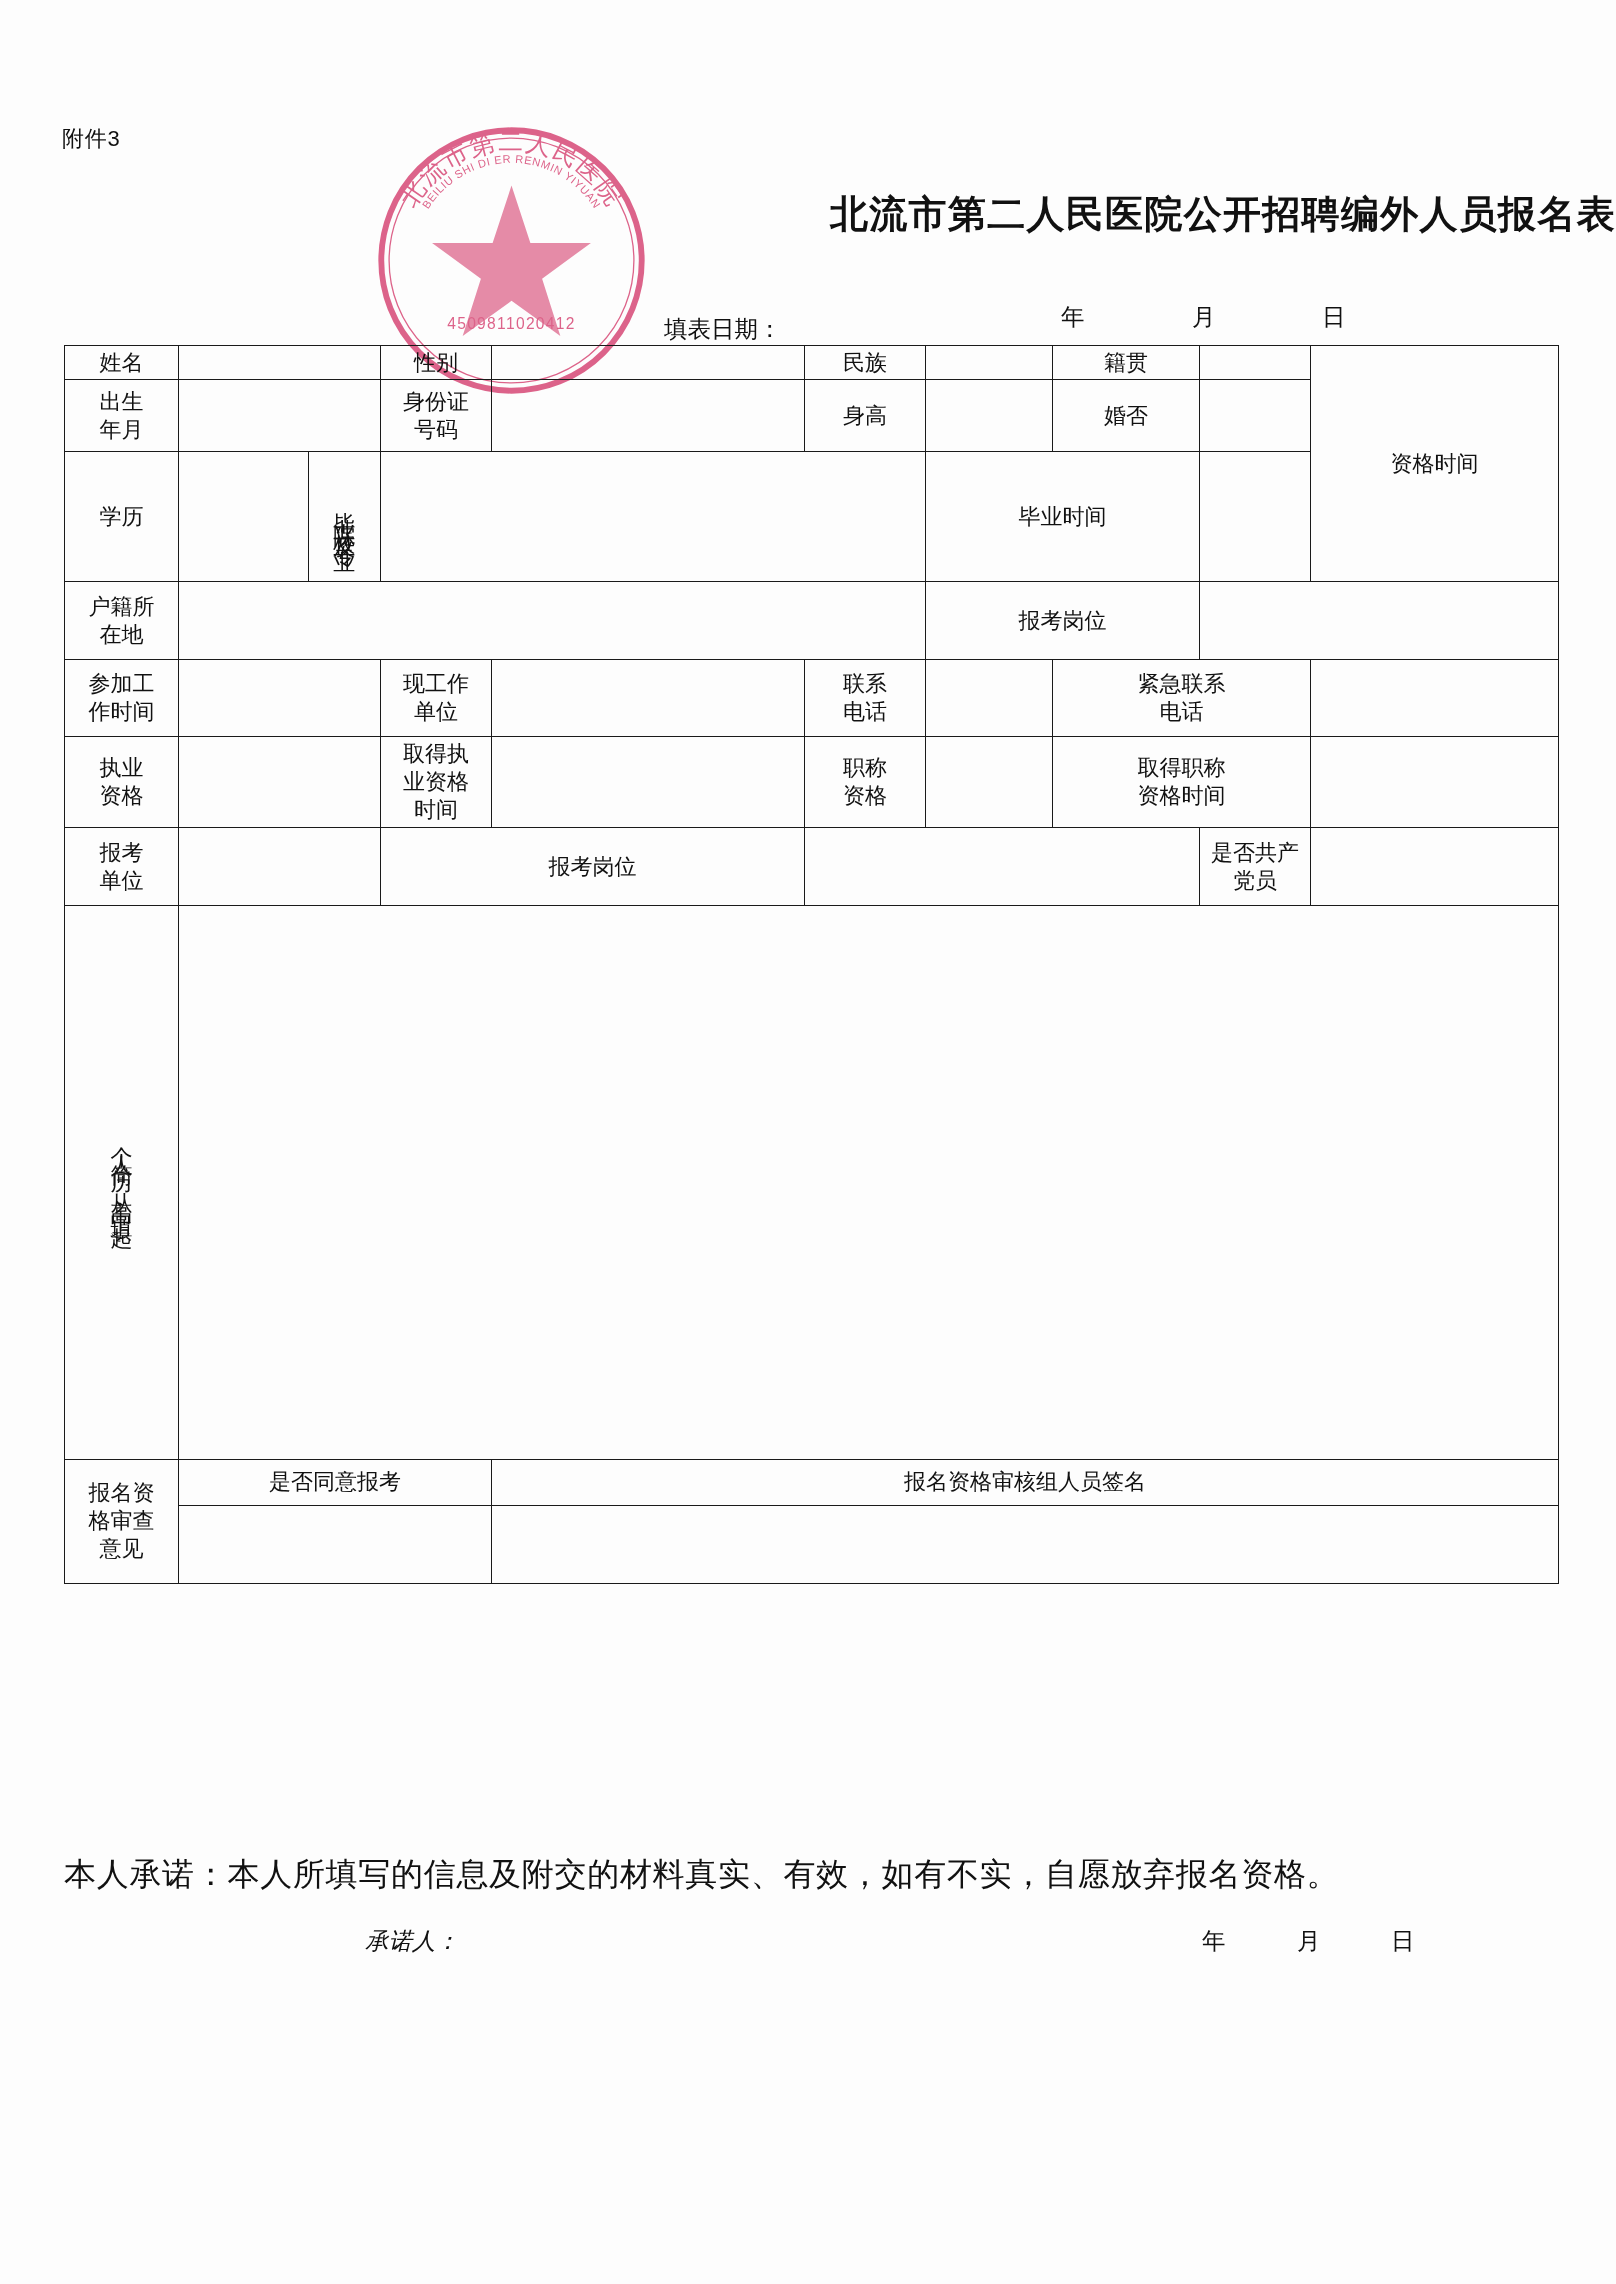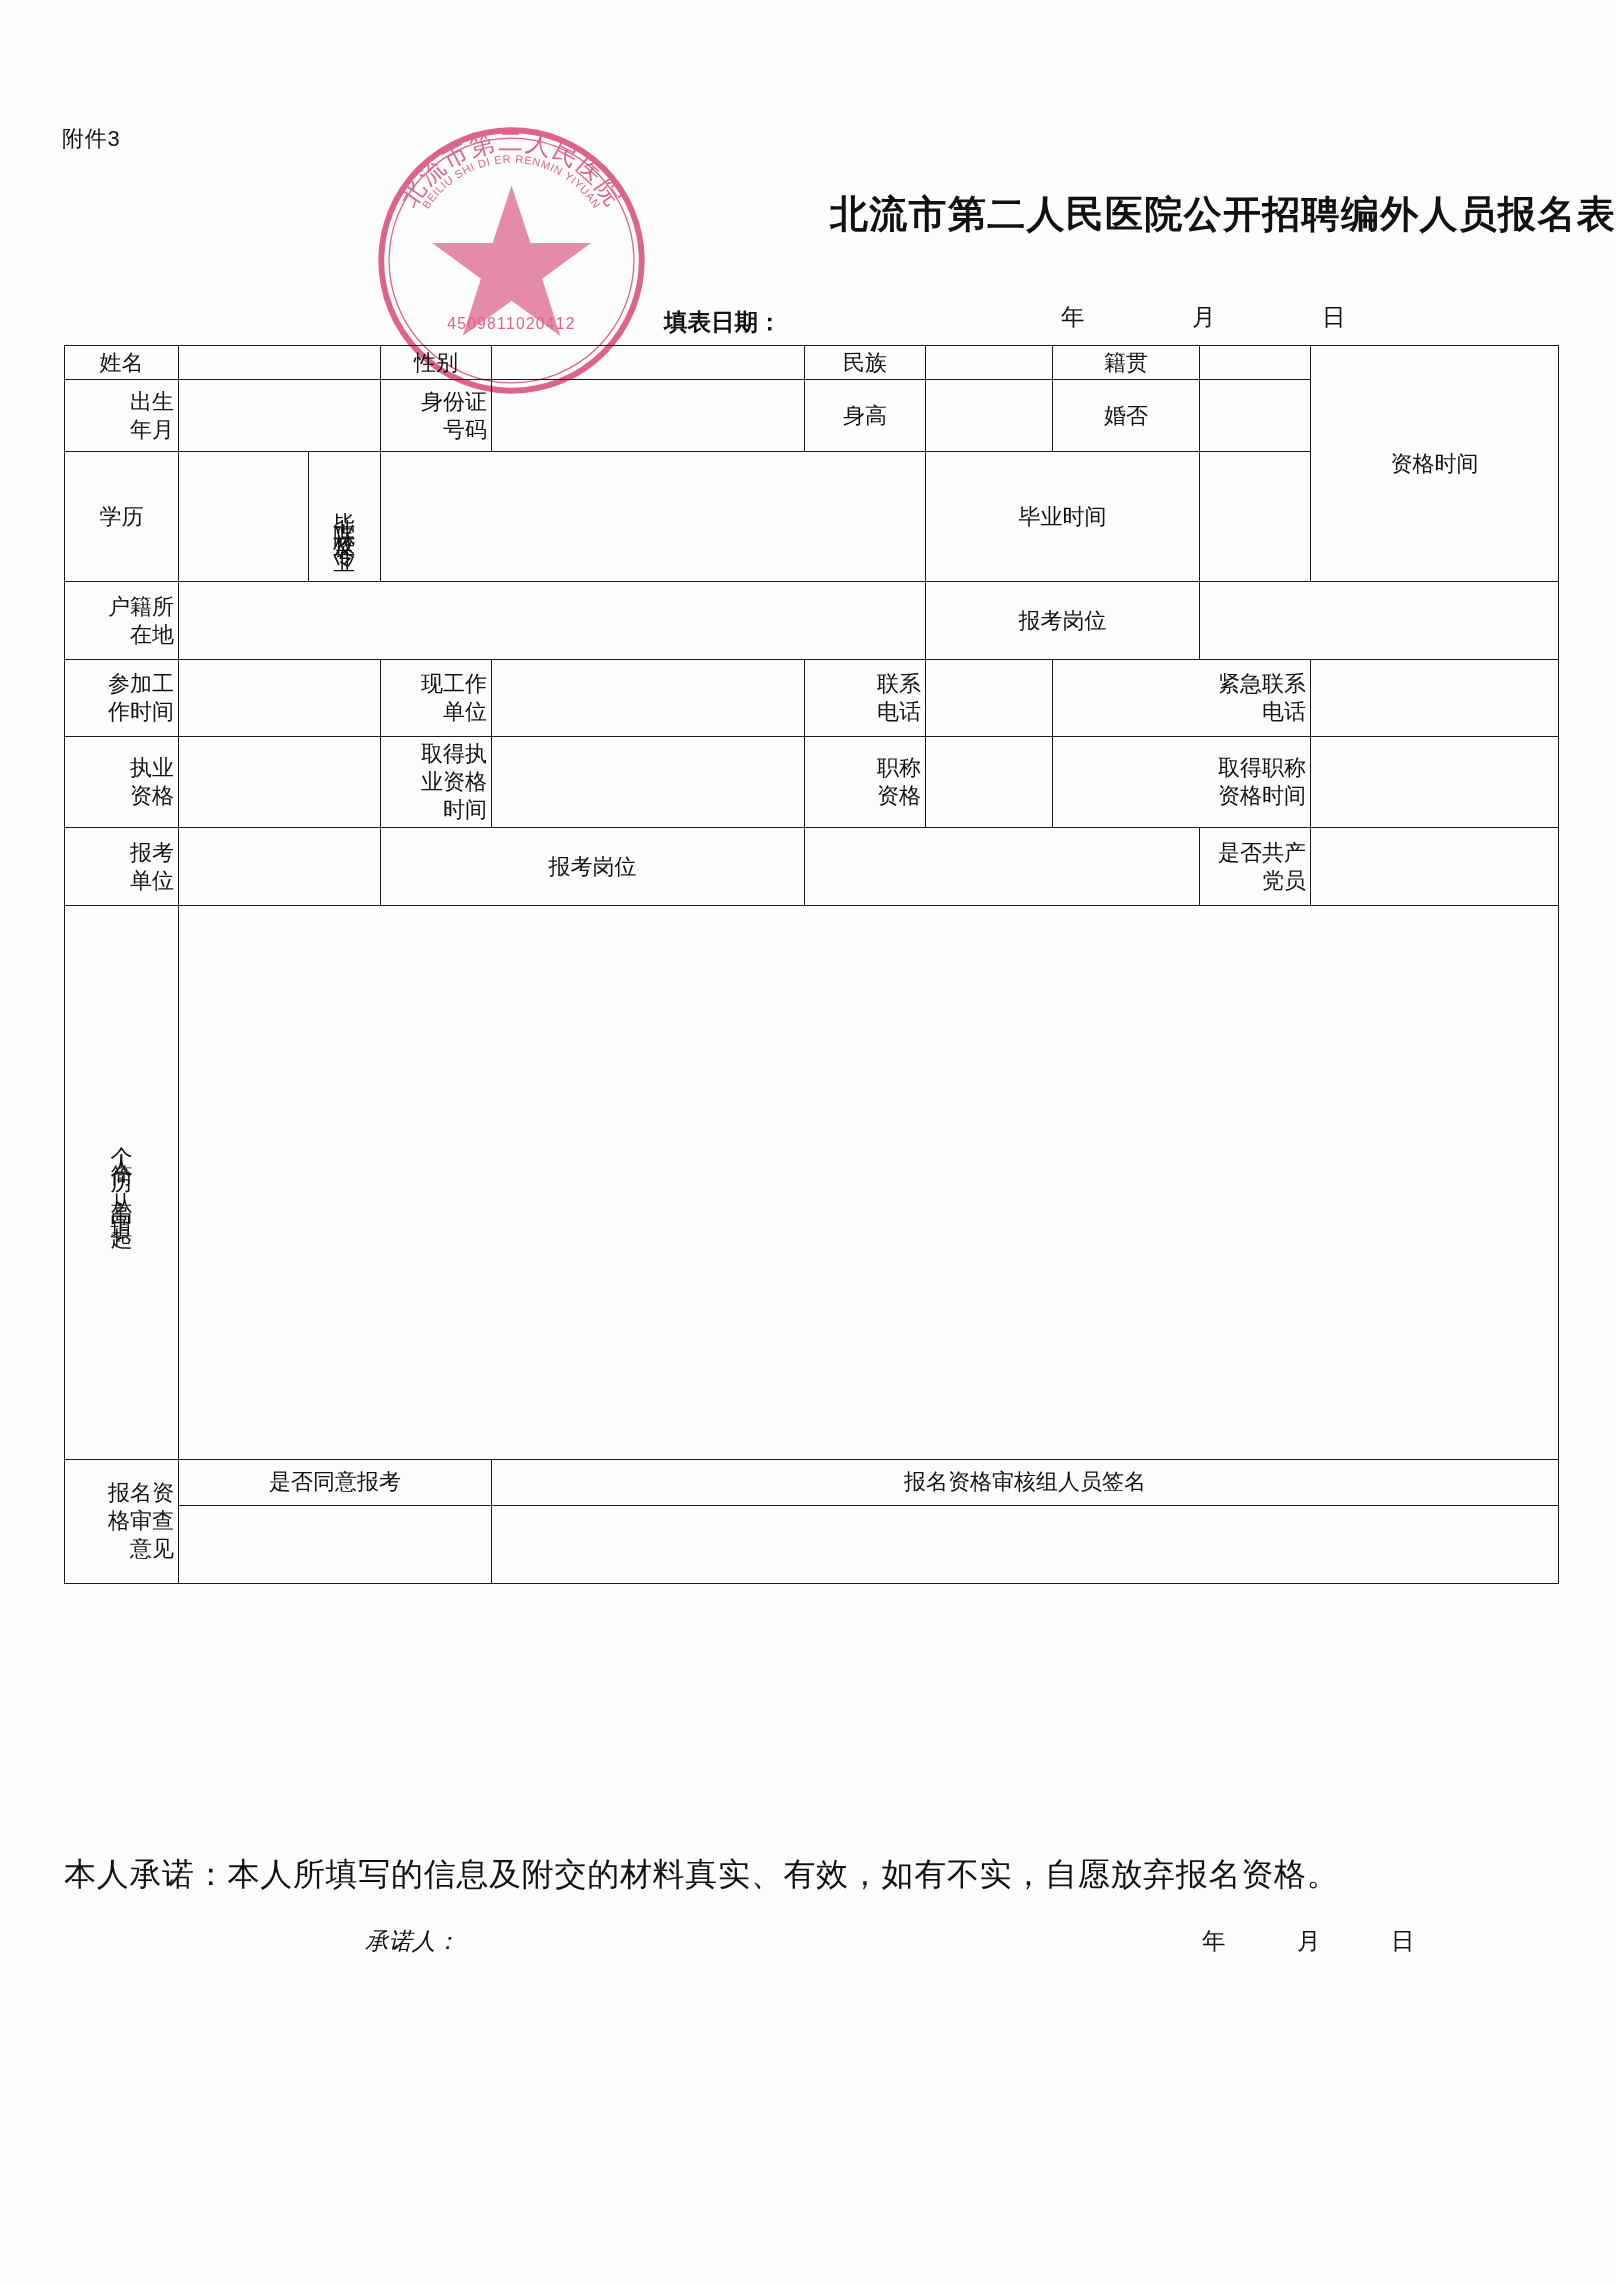--- a/index.html
+++ b/index.html
@@ -48,21 +48,21 @@
 
   
   .fill-date-row {
     position: absolute;
     left: 664px;
     top: 301px;
     width: 847px;
     font-size: 23.5px;
     font-family: "Liberation Sans", "DejaVu Sans", sans-serif;
   }
-  .fill-date-row .lbl { position: absolute; left: 0; top: 5px; font-weight: bold; }
+  .fill-date-row .lbl { position: absolute; left: 0; top: 12px; }
   .fill-date-row .y { position: absolute; left: 397px; top: 0; }
   .fill-date-row .m { position: absolute; left: 528px; top: 0; }
   .fill-date-row .d { position: absolute; left: 658px; top: 0; }
 
   
   .seal {
     position: absolute;
     left: 365px;
     top: 114px;
     width: 293px;
@@ -84,21 +84,21 @@
     border: 1.3px solid #1a1a1a;
     font-size: 22px;
     text-align: center;
     vertical-align: middle;
     font-family: "Liberation Sans", "DejaVu Sans", sans-serif;
     line-height: 1.28;
     padding: 2.6px 3.9px;
   }
   td.lbl { font-size: 22px; }
   td.blank { }
-  .v2 { display: block; text-align: right; }
+  .v2 { display: block; }
 
   
   .vert {
     writing-mode: vertical-rl;
     text-orientation: upright;
     letter-spacing: 6.5px;
     display: inline-block;
     line-height: 1.15;
   }
   .vert-wrap {

